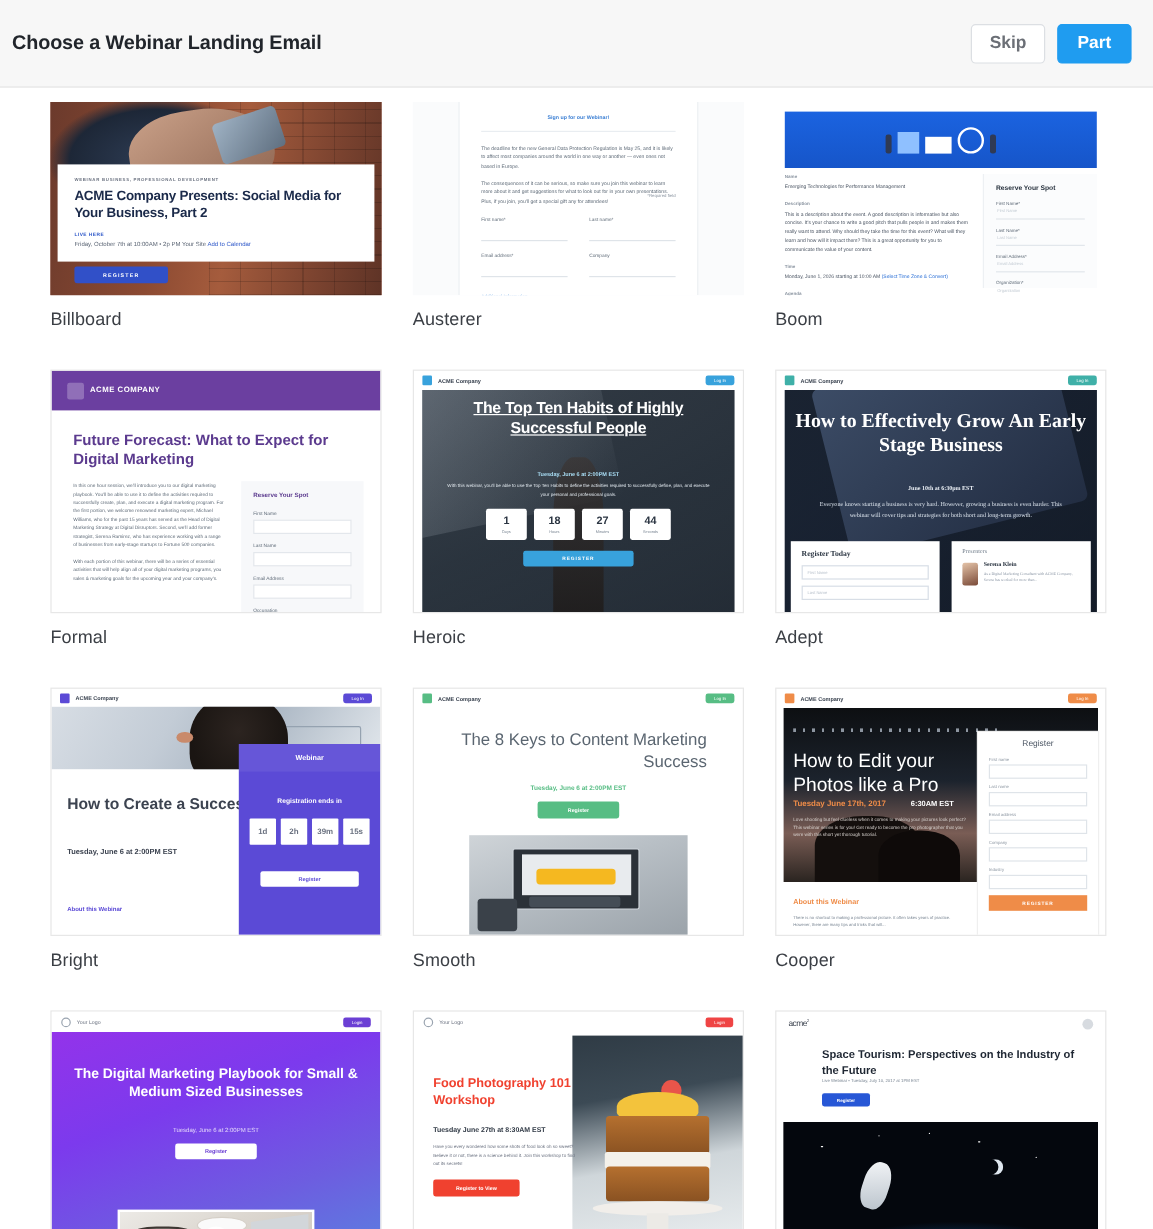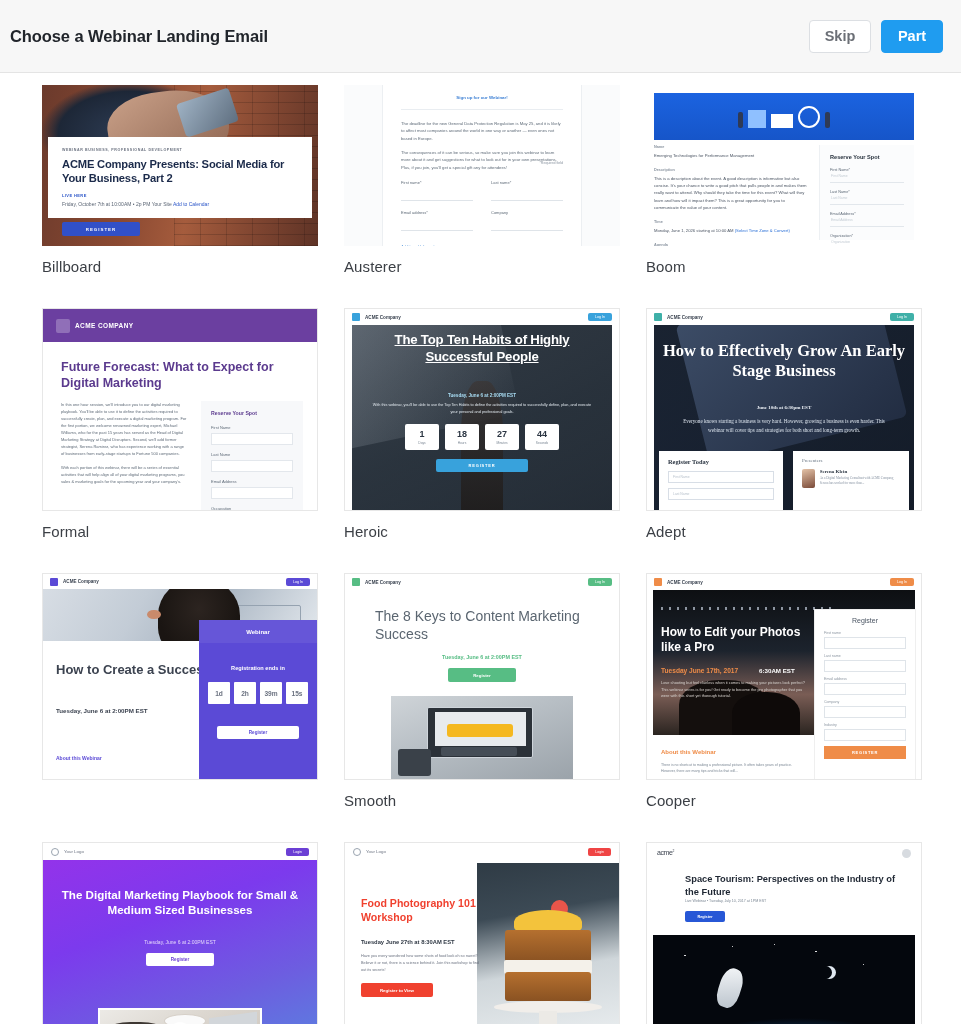--- a/index.html
+++ b/index.html
@@ -254,21 +254,21 @@
   .br-cd{ display:flex; justify-content:center; gap:4px; margin-top:11px;}
   .br-box{ width:22px; height:22px; background:#fff; display:flex; align-items:center; justify-content:center; font-size:6.6px; font-weight:bold; color:#6b7280; border-radius:1px;}
   .br-btn{ margin:22px auto 0; width:82px; height:13px; background:#fff; border-radius:2px; color:#5b4ad6; font-size:4.6px; font-weight:bold; display:flex; align-items:center; justify-content:center;}
 
   
   .t-smooth{ background:#fff; }
   .sm-nav{ position:absolute; left:0; right:0; top:0; height:16px; display:flex; align-items:center; padding:0 7px;}
   .sm-sq{ width:8px; height:8px; background:#57bd84; border-radius:1px;}
   .sm-brand{ font-size:4.6px; color:#3a4350; margin-left:5px; font-weight:bold;}
   .sm-login{ margin-left:auto; background:#57bd84; color:#fff; font-size:3.6px; padding:2px 7px; border-radius:2px;}
-  .sm-t{ position:absolute; left:30px; right:30px; top:33px; text-align:left; font-size:14px; color:#5b6671; line-height:1.32;}
+  .sm-t{ position:absolute; left:30px; right:30px; top:33px; text-align:right; font-size:14px; color:#5b6671; line-height:1.32;}
   .sm-d{ position:absolute; left:0; right:0; top:80px; text-align:center; font-size:5.4px; color:#57bd84; font-weight:bold;}
   .sm-btn{ position:absolute; left:50%; transform:translateX(-50%); top:94px; width:68px; height:14px; background:#57bd84; border-radius:2px; color:#fff; font-size:4.4px; font-weight:bold; display:flex; align-items:center; justify-content:center;}
   .sm-img{
     position:absolute; left:46px; right:46px; top:122px; bottom:0;
     background:linear-gradient(160deg,#cfd4d8 0%, #b9c0c6 40%, #9ba3aa 100%);
     overflow:hidden;
   }
   .sm-lap{ position:absolute; left:20%; top:13%; width:58%; height:62%; background:#2b3138; border-radius:2px; border:1.5px solid #cfd5db;}
   .sm-scr{ position:absolute; inset:8% 6% 22% 6%; background:#e8ebee;}
   .sm-sofa{ position:absolute; left:14%; top:34%; width:72%; height:38%; background:#f5b820; border-radius:3px;}
@@ -283,21 +283,21 @@
   .cp-login{ margin-left:auto; background:#ef8c48; color:#fff; font-size:3.6px; padding:2px 7px; border-radius:2px;}
   .cp-hero{
     position:absolute; left:6px; right:6px; top:16px; height:145px;
     background:linear-gradient(180deg,#0d0f12 0%, #1c232d 42%, #7a5d55 72%, #2a2420 100%);
     overflow:hidden;
   }
   .cp-dots{ position:absolute; left:3%; top:12%; right:30%; height:3px;
     background:repeating-linear-gradient(90deg,#8d95a0 0 2px, transparent 2px 8px);}
   .cp-sil{ position:absolute; left:10%; bottom:0; width:34%; height:38%; background:#140f0d; border-radius:45% 45% 0 0;}
   .cp-sil2{ position:absolute; left:30%; bottom:0; width:26%; height:30%; background:#0e0a09; border-radius:48% 48% 0 0;}
-  .cp-t{ position:absolute; left:14px; top:51px; width:150px; font-size:12px; font-weight:bold; color:#fff; line-height:1.26;}
+  .cp-t{ position:absolute; left:14px; top:51px; width:150px; font-size:16px; font-weight:normal; color:#fff; line-height:1.26;}
   .cp-d{ position:absolute; left:14px; top:93px; font-size:6.6px; font-weight:bold; color:#ef8c48;}
   .cp-dr{ position:absolute; left:112px; top:93px; font-size:6.2px; font-weight:bold; color:#ffffff;}
   .cp-sub{ position:absolute; left:14px; top:106px; width:148px; font-size:3.9px; color:#d7d2ce; line-height:1.7;}
   .cp-about{ position:absolute; left:14px; top:175px; font-size:6px; font-weight:bold; color:#ef8c48;}
   .cp-abp{ position:absolute; left:14px; top:189px; width:140px; font-size:3.5px; color:#7b8794; line-height:1.7;}
   .cp-form{ position:absolute; right:6px; top:36px; width:100px; bottom:0; background:#fff; padding:7px 9px; box-shadow:0 0 0 1px #efefef;}
   .cp-ft{ text-align:center; font-size:7px; color:#4b5563; margin-bottom:7px;}
   .cp-fl{ font-size:3.6px; color:#8d97a2; margin-bottom:2px;}
   .cp-fi{ height:12px; border:1px solid #dfe4e9; margin-bottom:5px;}
   .cp-btn{ margin-top:4px; height:13px; background:#ef8c48; color:#fff; font-size:4px; font-weight:bold; letter-spacing:.7px; display:flex; align-items:center; justify-content:center;}
@@ -578,20 +578,21 @@
         <div class="br-pl">Registration ends in</div>
         <div class="br-cd">
           <div class="br-box">1d</div>
           <div class="br-box">2h</div>
           <div class="br-box">39m</div>
           <div class="br-box">15s</div>
         </div>
         <div class="br-btn">Register</div>
       </div>
     </div>
+    <div class="card-label">Bright</div>
   </div>
 
   <div class="card row3">
     <div class="thumb t-smooth">
       <div class="sm-nav">
         <div class="sm-sq"></div>
         <div class="sm-brand">ACME Company</div>
         <div class="sm-login">Log In</div>
       </div>
       <div class="sm-t">The 8 Keys to Content Marketing Success</div>

